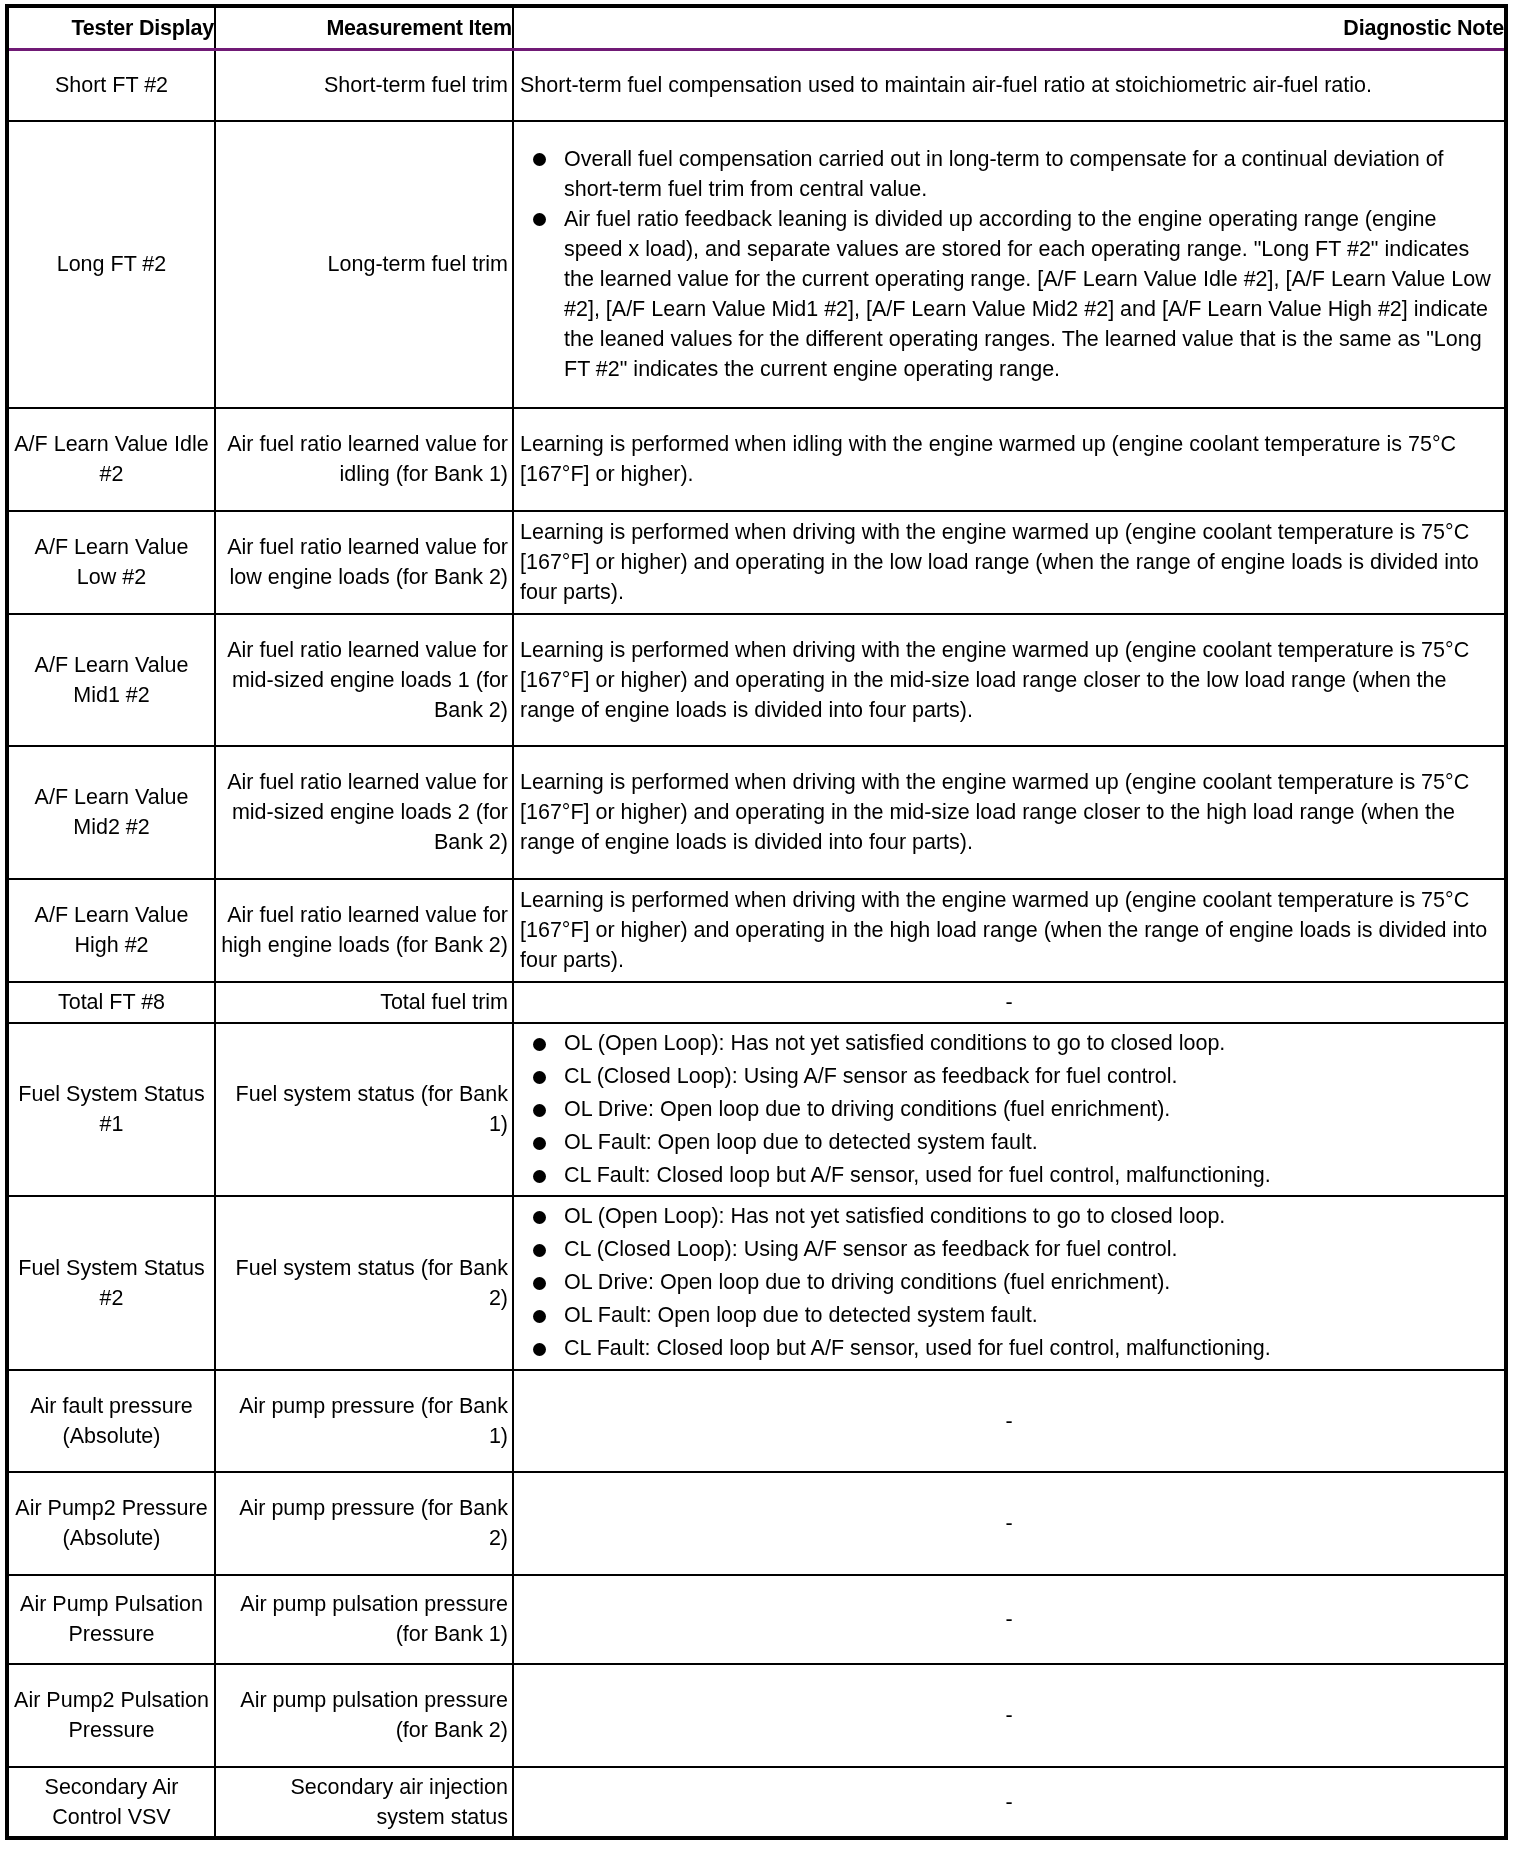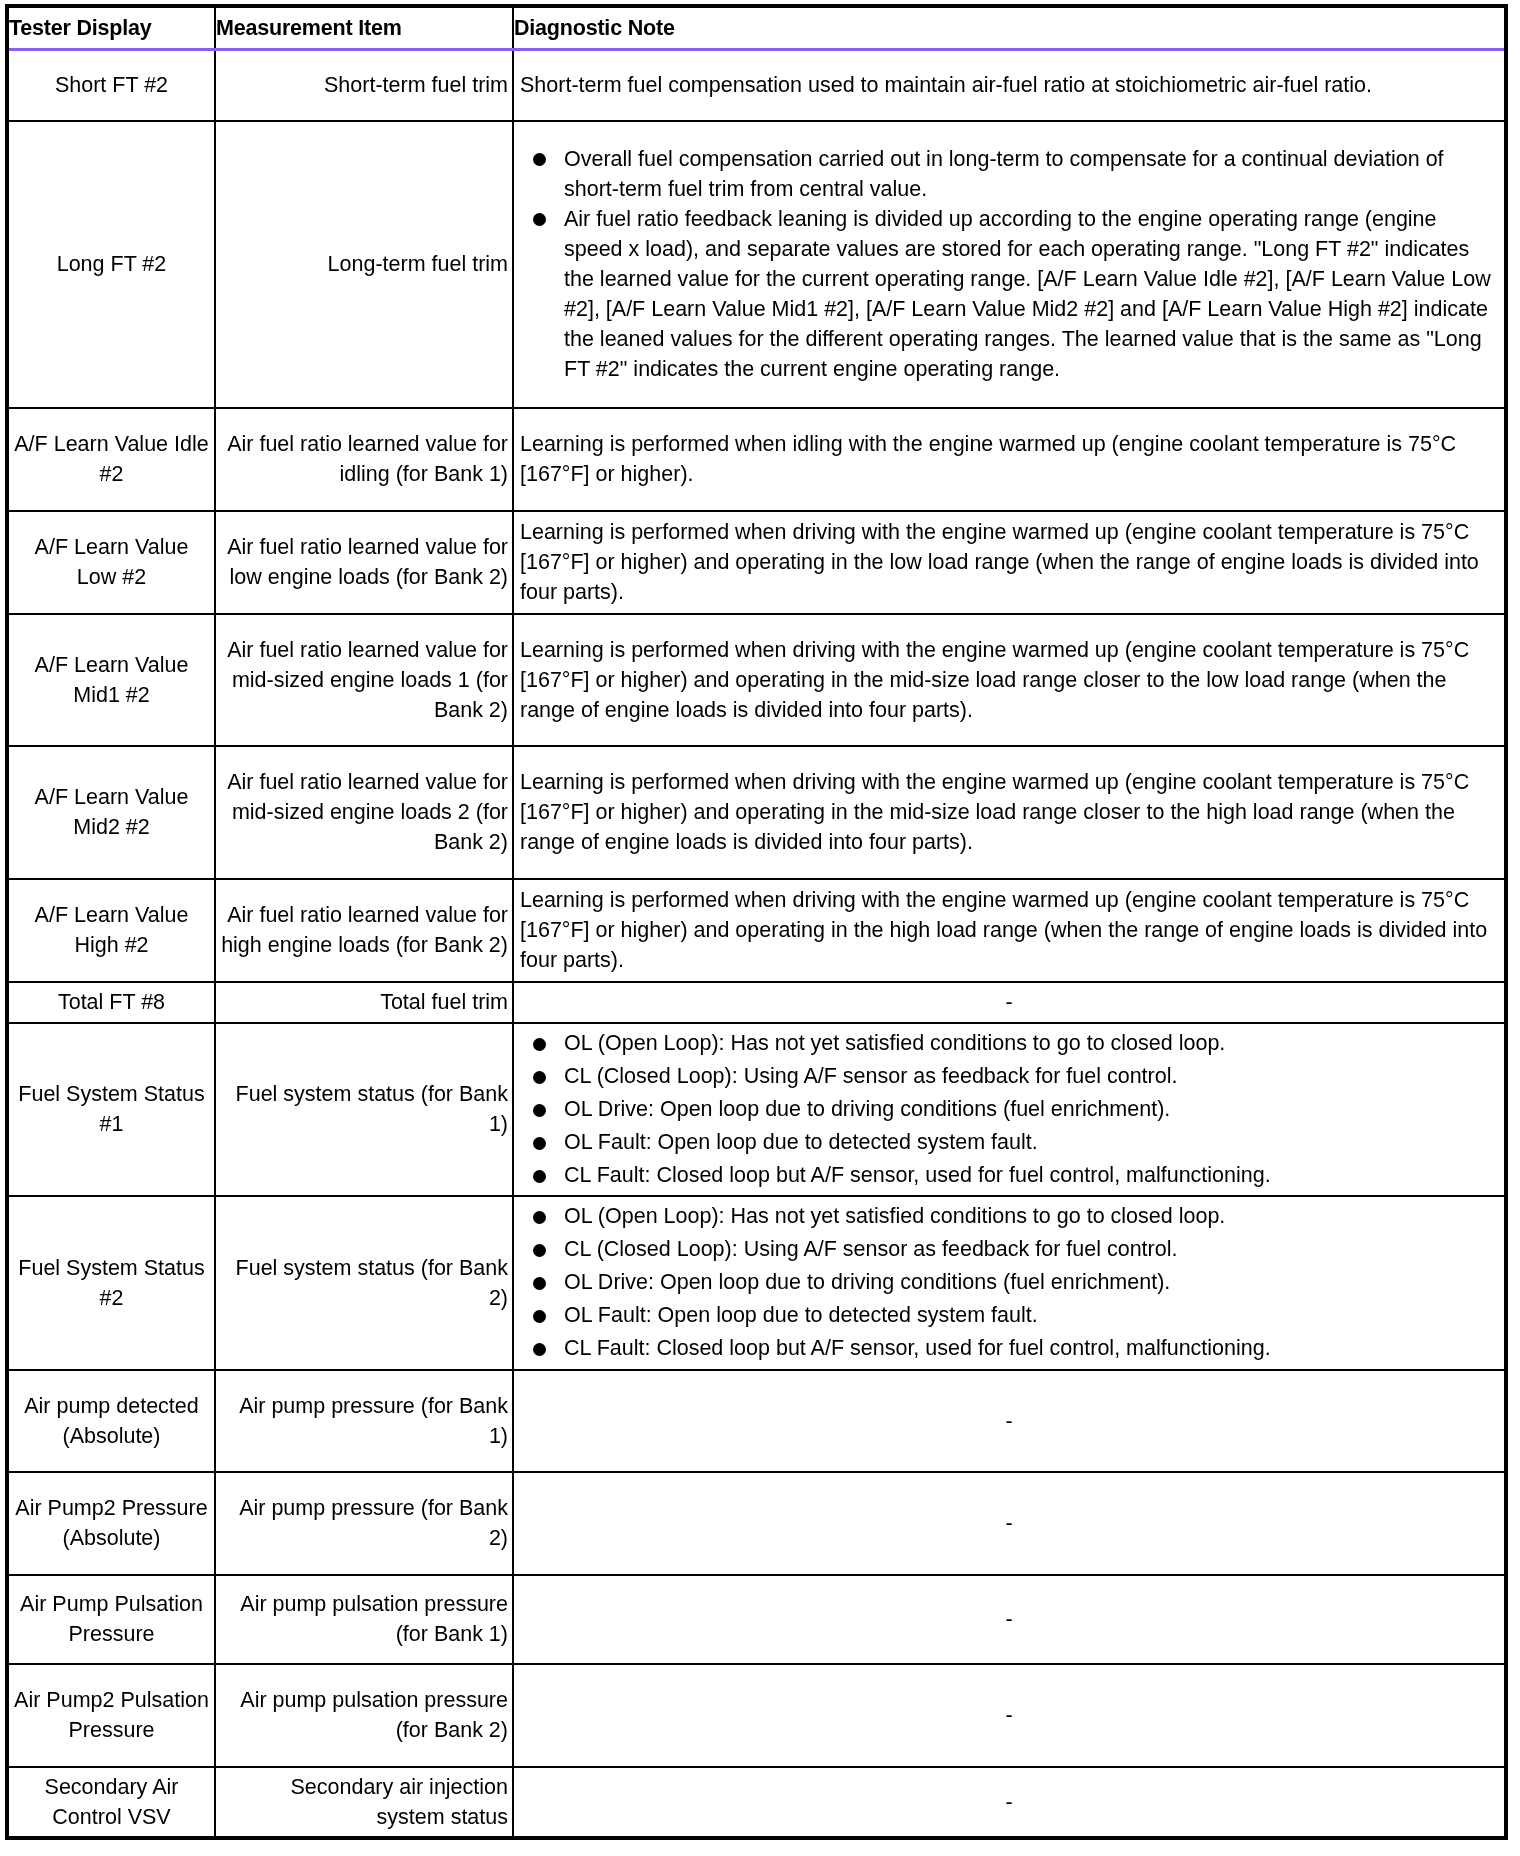--- a/index.html
+++ b/index.html
@@ -27,23 +27,23 @@
   table.diag th, table.diag td {
     border: 2px solid #000;
     padding: 0;
     font-size: 21.5px;
     line-height: 30px;
     vertical-align: middle;
     overflow: hidden;
   }
   table.diag th {
     font-weight: bold;
-    text-align: left;
+    text-align: right;
     height: 40px;
-    border-bottom: 3px solid #8b5cf6;
+    border-bottom: 3px solid #701a75;
     letter-spacing: -0.2px;
   }
   td.c1 {
     text-align: center;
     padding: 0 4px !important;
   }
   td.c2 {
     text-align: right;
     padding: 0 4px !important;
   }
@@ -168,21 +168,21 @@
           <li><span class="bullet-dot" style="top:11px"></span><span>OL (Open Loop): Has not yet satisfied conditions to go to closed loop.</span></li>
           <li><span class="bullet-dot" style="top:11px"></span><span>CL (Closed Loop): Using A/F sensor as feedback for fuel control.</span></li>
           <li><span class="bullet-dot" style="top:11px"></span><span>OL Drive: Open loop due to driving conditions (fuel enrichment).</span></li>
           <li><span class="bullet-dot" style="top:11px"></span><span>OL Fault: Open loop due to detected system fault.</span></li>
           <li><span class="bullet-dot" style="top:11px"></span><span>CL Fault: Closed loop but A/F sensor, used for fuel control, malfunctioning.</span></li>
         </ul>
       </td>
     </tr>
 
     <tr style="height:102px">
-      <td class="c1">Air pump detected (Absolute)</td>
+      <td class="c1">Air fault pressure (Absolute)</td>
       <td class="c2">Air pump pressure (for Bank 1)</td>
       <td class="c3 dash">-</td>
     </tr>
 
     <tr style="height:103px">
       <td class="c1">Air Pump2 Pressure (Absolute)</td>
       <td class="c2">Air pump pressure (for Bank 2)</td>
       <td class="c3 dash">-</td>
     </tr>
 

